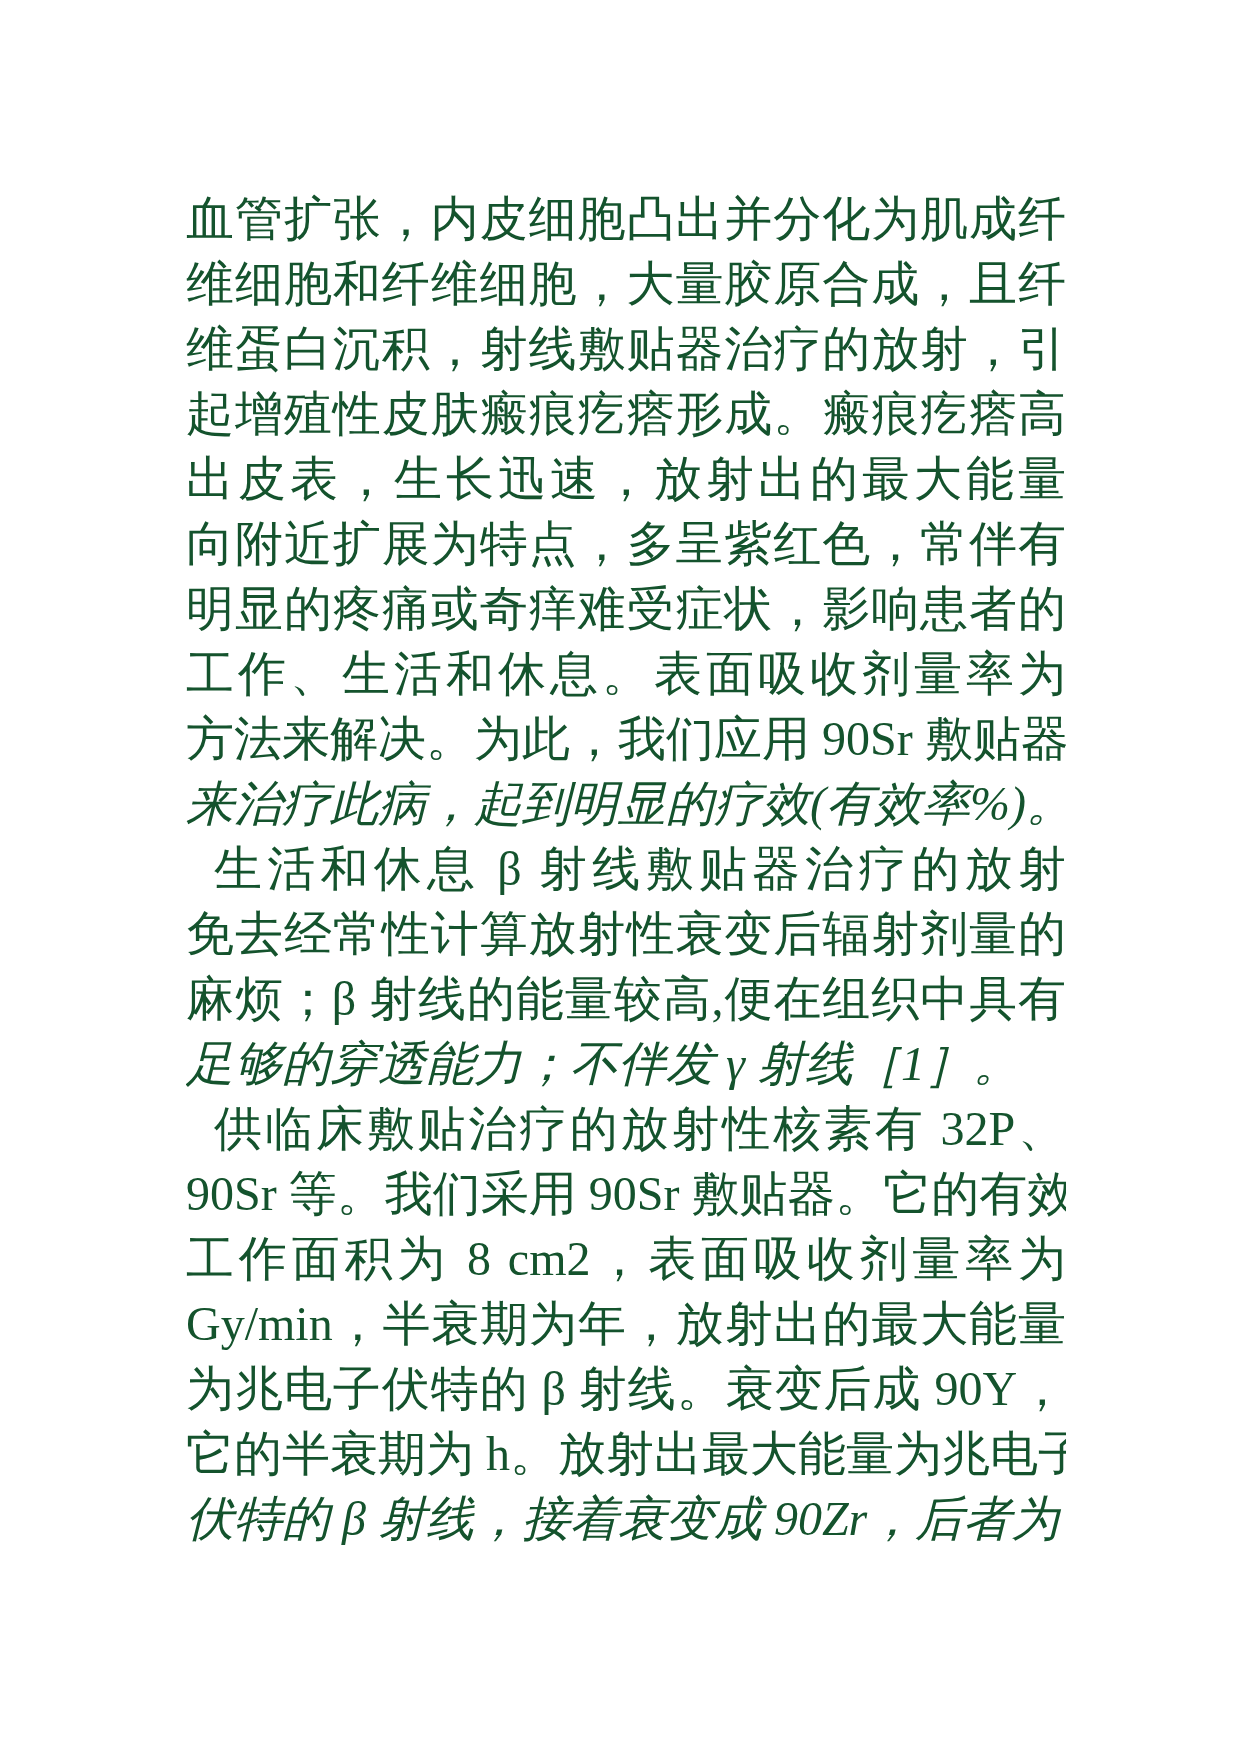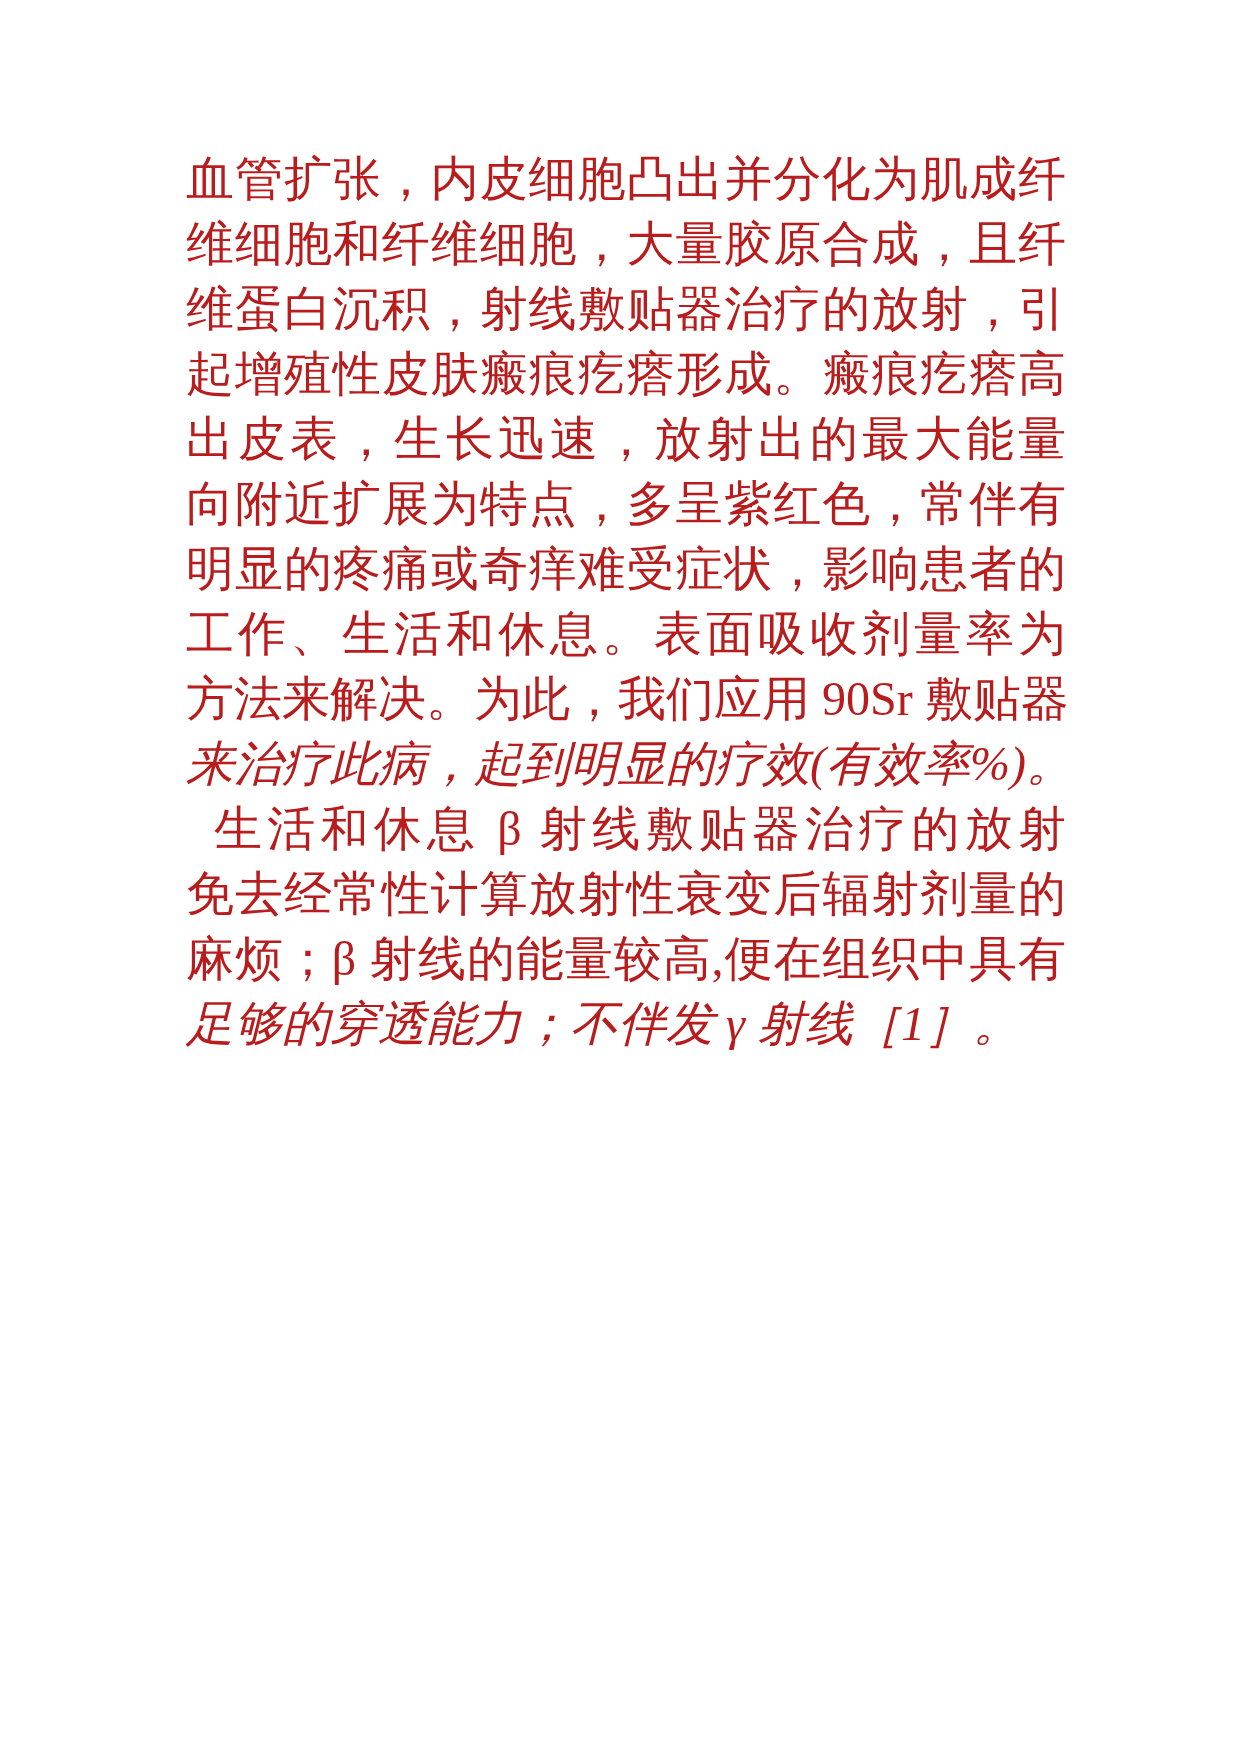--- a/index.html
+++ b/index.html
@@ -38,33 +38,42 @@
     font-style: italic;
   }
   .line.indent {
     text-indent: 28px;
   }
 </style>
 </head>
 <body>
 
 <div class="page">
-  <div class="text-block" style="color: #b91c1c;">
+  <div class="text-block" style="color: #14532d; margin-top: 40px;">
       <div>
         <div class="line">血管扩张，内皮细胞凸出并分化为肌成纤</div>
         <div class="line">维细胞和纤维细胞，大量胶原合成，且纤</div>
         <div class="line">维蛋白沉积，射线敷贴器治疗的放射，引</div>
         <div class="line">起增殖性皮肤瘢痕疙瘩形成。瘢痕疙瘩高</div>
         <div class="line">出皮表，生长迅速，放射出的最大能量</div>
         <div class="line">向附近扩展为特点，多呈紫红色，常伴有</div>
         <div class="line">明显的疼痛或奇痒难受症状，影响患者的</div>
         <div class="line">工作、生活和休息。表面吸收剂量率为</div>
         <div class="line">方法来解决。为此，我们应用 90Sr 敷贴器</div>
         <div class="line end">来治疗此病，起到明显的疗效(有效率%)。</div>
       </div>
       <div>
         <div class="line indent">生活和休息 β 射线敷贴器治疗的放射</div>
         <div class="line">免去经常性计算放射性衰变后辐射剂量的</div>
         <div class="line">麻烦；β 射线的能量较高,便在组织中具有</div>
         <div class="line end">足够的穿透能力；不伴发 γ 射线［1］。</div>
       </div>
+      <div>
+        <div class="line indent">供临床敷贴治疗的放射性核素有 32P、</div>
+        <div class="line">90Sr 等。我们采用 90Sr 敷贴器。它的有效</div>
+        <div class="line">工作面积为 8  cm2，表面吸收剂量率为</div>
+        <div class="line">Gy/min，半衰期为年，放射出的最大能量</div>
+        <div class="line">为兆电子伏特的 β 射线。衰变后成 90Y，</div>
+        <div class="line">它的半衰期为 h。放射出最大能量为兆电子</div>
+        <div class="line end">伏特的 β 射线，接着衰变成 90Zr，后者为</div>
+      </div>
     </div>
 </div>
 
 </body></html>

